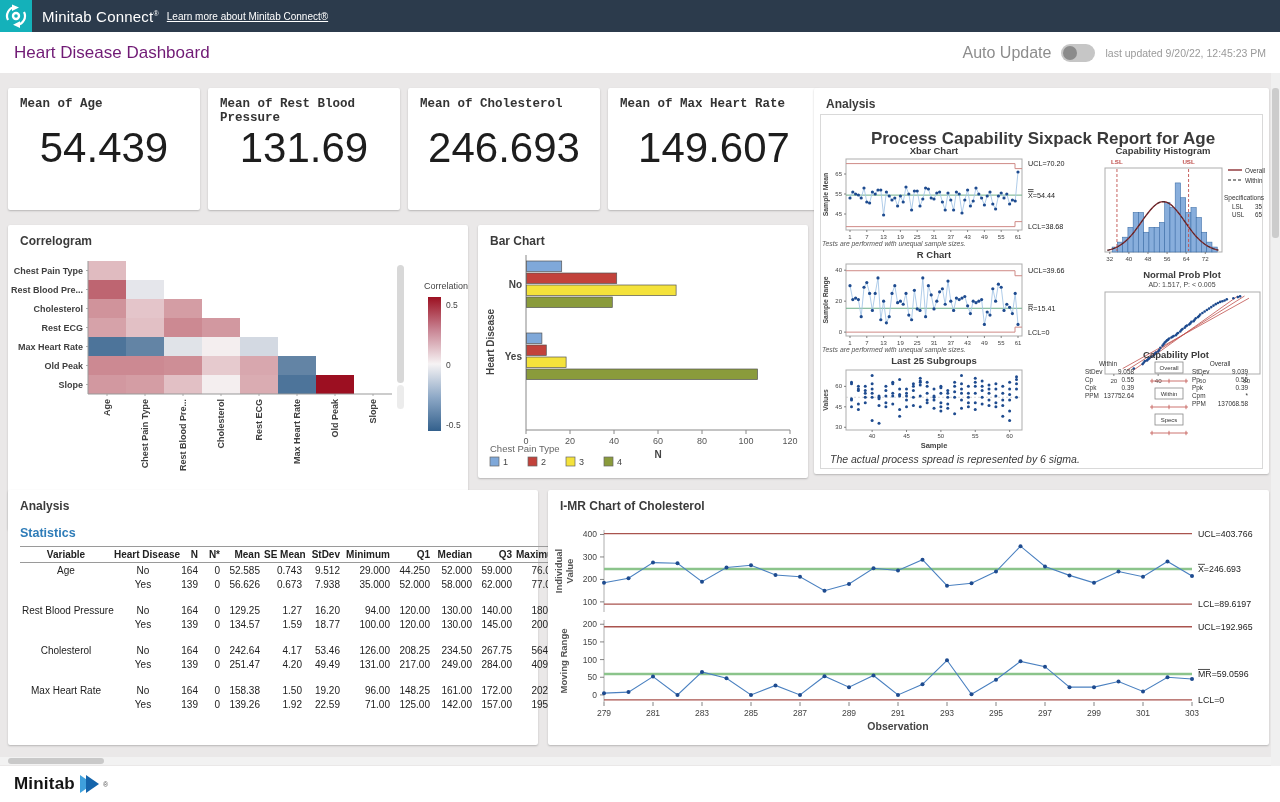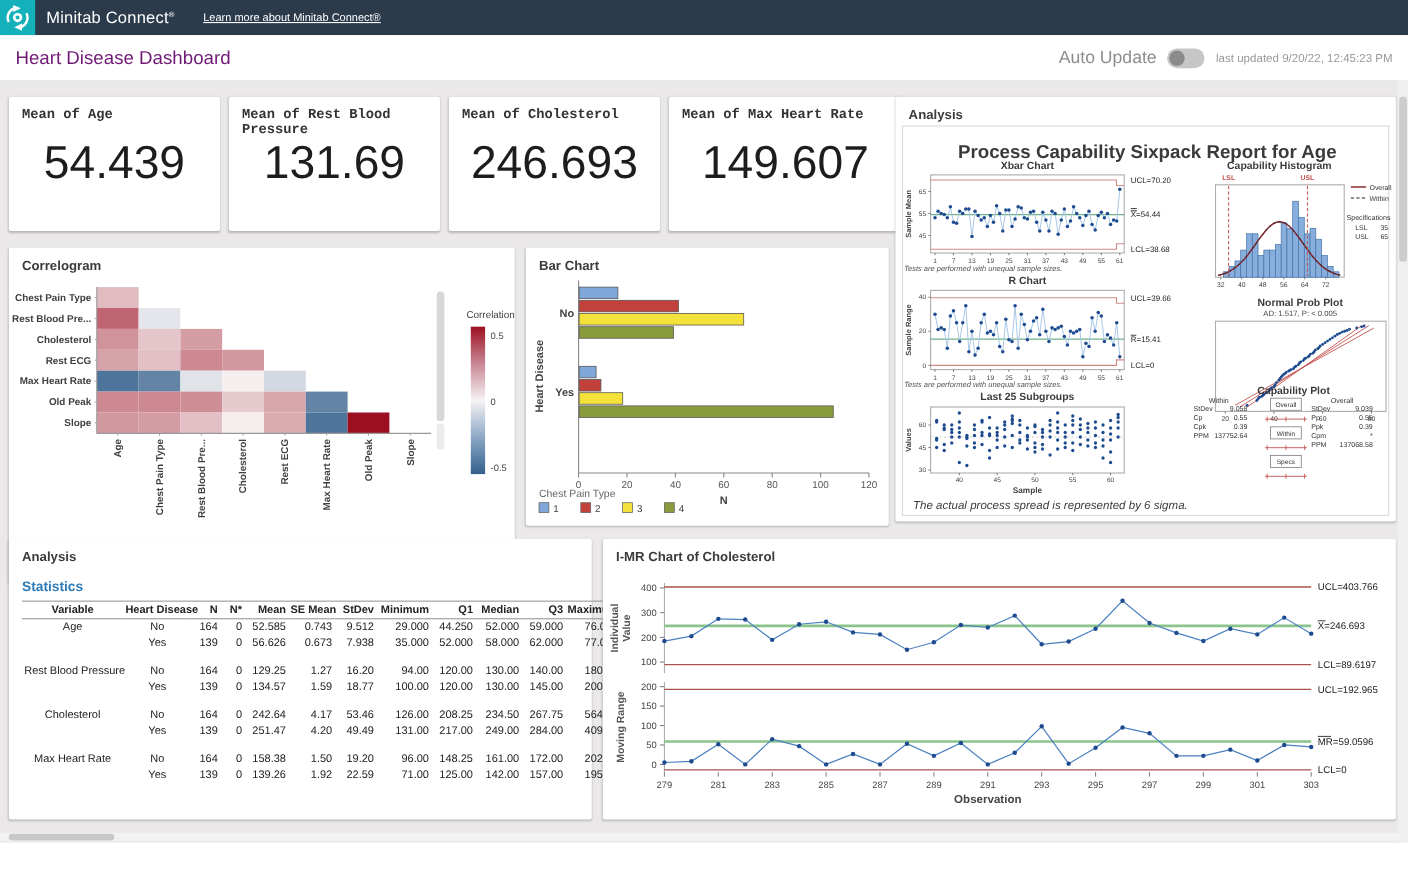--- a/index.html
+++ b/index.html
@@ -3,21 +3,21 @@
 <meta charset="utf-8">
 <style>
   html,body{margin:0;padding:0;width:1280px;height:802px;overflow:hidden;background:#fff;
     font-family:"Liberation Sans",sans-serif;}
   .app{position:relative;width:1280px;height:802px;}
   
   .topbar{position:absolute;left:0;top:0;width:1280px;height:32px;background:#2c3b4c;display:flex;align-items:center;}
   .brand-logo{width:32px;height:32px;background:#14b1ba;flex:0 0 32px;}
   .brand{color:#fff;font-size:15px;margin-left:10px;letter-spacing:.2px;}
   .brand sup{font-size:7px;}
-  .learn-link{color:#fff;font-size:10px;margin-left:26px;text-decoration:underline;cursor:pointer;}
+  .learn-link{color:#fff;font-size:10px;margin-left:8px;text-decoration:underline;cursor:pointer;}
   
   .header{position:absolute;left:0;top:32px;width:1280px;height:41px;background:#fff;border-bottom:1px solid #e2e2e2;}
   .page-title{position:absolute;left:14px;top:11px;font-size:17px;color:#701a75;}
   .header-right{position:absolute;right:14px;top:0;height:41px;display:flex;align-items:center;gap:10px;}
   .auto-label{font-size:16px;color:#8d8d8d;}
   .toggle{width:34px;height:18px;border-radius:9px;background:#c6c6c6;position:relative;cursor:pointer;}
   .toggle .knob{position:absolute;left:2px;top:2px;width:14px;height:14px;border-radius:50%;background:#8b8b8b;}
   .updated{font-size:10.5px;color:#9a9a9a;}
   
   .canvas{position:absolute;left:0;top:73px;width:1280px;height:693px;background:#eae8e8;}
@@ -1039,14 +1039,22 @@
       </svg>
   </div>
 
   <div class="hscroll">
       <div class="thumb"></div>
     </div>
   <div class="vscroll">
       <div class="thumb"></div>
     </div>
 
+  <div class="footer">
+    <span class="fbrand">Minitab</span>
+    <svg width="22" height="18" viewBox="0 0 22 18">
+      <polygon points="0,0 13,9 0,18" fill="#3fa0dc"></polygon>
+      <polygon points="6,0 19,9 6,18" fill="#1464ab"></polygon>
+    </svg>
+    <sup>®</sup>
+  </div>
 
 </div>
 
 </body></html>

